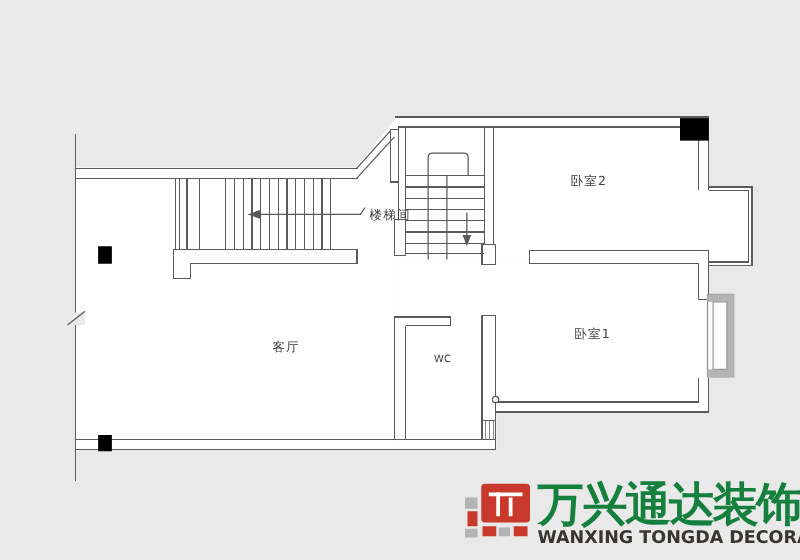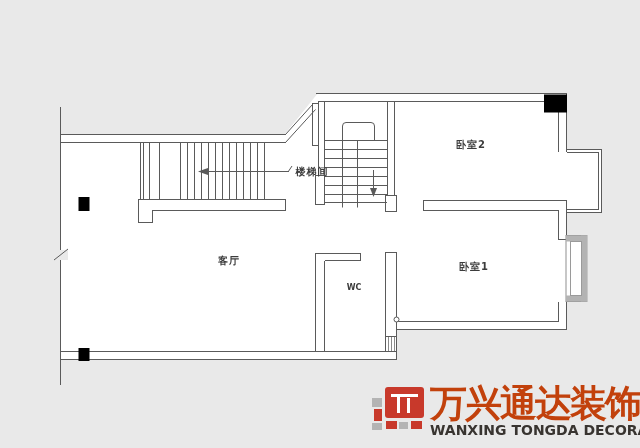--- a/index.html
+++ b/index.html
@@ -3,41 +3,41 @@
 <meta charset="utf-8">
 <style>
   html,body{margin:0;padding:0;background:#d4d4d4;}
   .screen{
     position:relative;width:640px;height:448px;overflow:hidden;
     background:#e9e9e9;font-family:"DejaVu Sans","Liberation Sans",sans-serif;
   }
   .plan-svg{position:absolute;left:0;top:0;}
   .room-label{
     position:absolute;transform:translate(-50%,-50%);
-    font-size:10px;font-weight:700;color:#3c3c3c;letter-spacing:1px;white-space:nowrap;
+    font-size:10px;font-weight:400;color:#3c3c3c;letter-spacing:1px;white-space:nowrap;
   }
   .room-label.small{font-size:8px;letter-spacing:0;}
   
   .logo{position:absolute;left:372px;top:386px;display:flex;align-items:flex-start;}
   .logo-icon{position:relative;width:52px;height:46px;flex:0 0 auto;}
   .logo-icon .blk{position:absolute;}
   .blk.red{background:#c8392b;}
   .blk.gray{background:#b4b4b4;}
   .blk.big{left:13px;top:1px;width:39px;height:31px;border-radius:3px;}
   .blk.big .wh{position:absolute;background:#ffffff;}
   .blk.lg1{left:0;top:12px;width:10px;height:9px;}
   .blk.lr1{left:2px;top:23px;width:8px;height:12px;}
   .blk.lg2{left:0;top:37px;width:10px;height:7px;}
   .blk.br1{left:14px;top:35px;width:11px;height:8px;}
   .blk.bg1{left:27px;top:36px;width:9px;height:7px;}
   .blk.br2{left:39px;top:35px;width:11px;height:8px;}
   .logo-text{margin-left:6px;width:210px;}
   .logo-cn{
     font-size:37px;line-height:36px;font-weight:900;letter-spacing:-2px;
-    color:#c2410c;white-space:nowrap;
+    color:#15803d;white-space:nowrap;
   }
   .logo-en{
     margin-top:1px;font-size:14px;line-height:14px;font-weight:800;
     letter-spacing:0px;color:#383430;white-space:nowrap;
   }
 </style>
 </head>
 <body>
 
 <div class="screen">
@@ -176,21 +176,21 @@
       <rect x="78.5" y="348" width="11" height="13"></rect>
       <rect x="544" y="94.5" width="23" height="18"></rect>
     </g>
 
     <g>
       <rect x="53" y="250" width="15" height="10" fill="#e9e9e9" stroke="none"></rect>
       <path d="M54 260 L68 249" stroke="#5a5a5a" stroke-width="1" fill="none"></path>
     </g>
   </svg>
 
-  <span class="room-label" style="left:229px;top:261px;">客厅</span>
+  <span class="room-label" style="left:229px;top:278px;">客厅</span>
   <span class="room-label" style="left:312px;top:172px;">楼梯间</span>
   <span class="room-label" style="left:471px;top:145px;">卧室2</span>
   <span class="room-label" style="left:474px;top:267px;">卧室1</span>
   <span class="room-label small" style="left:354px;top:287px;">WC</span>
 
   <div class="logo">
     <div class="logo-icon">
       <div class="blk red big">
         <div class="wh" style="left:6px;top:7px;width:27px;height:3px;"></div>
         <div class="wh" style="left:12px;top:7px;width:3px;height:19px;"></div>

